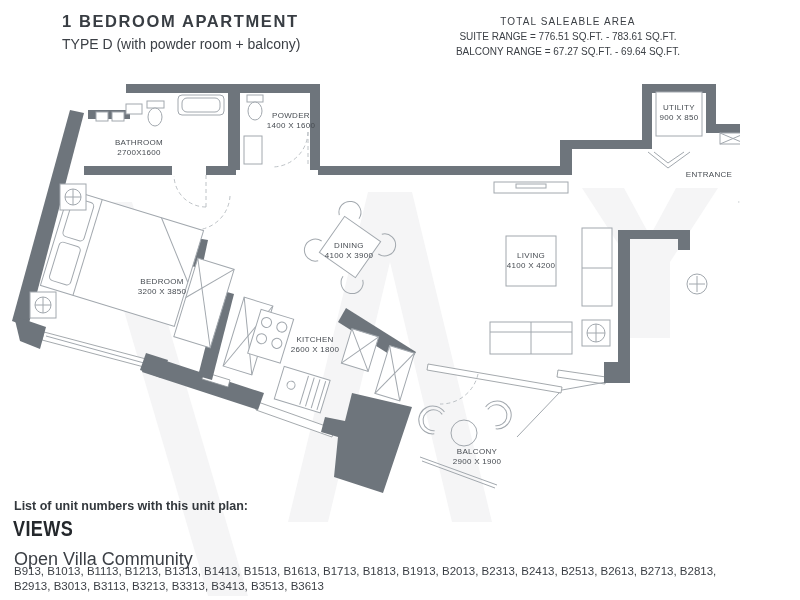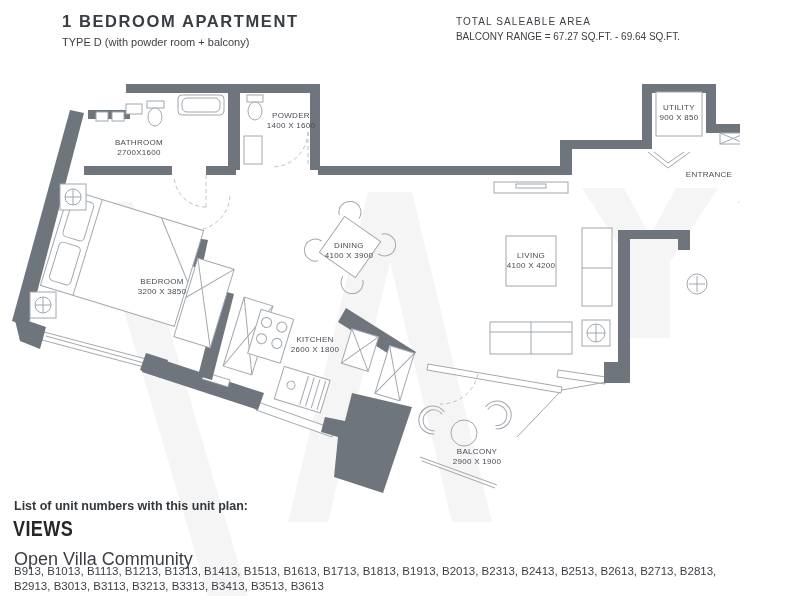--- a/index.html
+++ b/index.html
@@ -1,21 +1,21 @@
 <!DOCTYPE html>
 <html><head>
 <meta charset="utf-8">
 <style>
   html,body{margin:0;padding:0;}
   .page{position:relative;width:740px;height:600px;background:#ffffff;overflow:hidden;
         font-family:"Liberation Sans",sans-serif;color:#3c4046;}
   .hdr-title{position:absolute;left:62px;top:12px;font-size:16.5px;font-weight:600;
              letter-spacing:1.6px;color:#383d43;}
-  .hdr-sub{position:absolute;left:62px;top:36px;font-size:11px;color:#3c4046;}
-  .area-block{position:absolute;right:60px;top:14px;text-align:left;font-size:10px;
+  .hdr-sub{position:absolute;left:62px;top:36px;font-size:14px;color:#3c4046;}
+  .area-block{position:absolute;right:60px;top:14px;text-align:center;font-size:10px;
               line-height:15px;color:#3c4046;}
   .area-head{letter-spacing:1.1px;}
   .plan-svg{position:absolute;left:0;top:0;}
   .ftr-intro{position:absolute;left:14px;top:499px;font-size:12.5px;color:#33383d;font-weight:bold;}
   .ftr-views{position:absolute;left:13px;top:516px;font-size:22px;font-weight:700;
              color:#24282c;transform:scale(0.82,1);transform-origin:left top;letter-spacing:0.5px;}
   .ftr-comm{position:absolute;left:14px;top:549px;font-size:18px;color:#3c4046;}
   .ftr-units{position:absolute;left:14px;top:564px;width:716px;font-size:11.5px;
              line-height:14.5px;color:#3c4046;}
   text.rlabel{font-family:"Liberation Sans",sans-serif;font-size:8px;fill:#474c52;
@@ -30,20 +30,21 @@
 </head>
 <body>
 
 <div class="page">
 
   <div class="hdr-title">1 BEDROOM APARTMENT</div>
   <div class="hdr-sub">TYPE D (with powder room + balcony)</div>
 
   <div class="area-block">
     <div class="area-head">TOTAL SALEABLE AREA</div>
+    <div>SUITE RANGE = 776.51 SQ.FT. - 783.61 SQ.FT.</div>
     <div>BALCONY RANGE = 67.27 SQ.FT. - 69.64 SQ.FT.</div>
   </div>
 
   <svg class="plan-svg" width="800" height="600" viewBox="0 0 800 600">
 
     <g>
       <polygon class="wm" points="92,202 132,202 248,596 208,596"></polygon>
       <polygon class="wm" points="288,522 368,192 412,192 492,522 452,522 390,262 328,522"></polygon>
       <polygon class="wm" points="582,188 624,188 650,236 676,188 718,188 670,262 670,338 630,338 630,262"></polygon>
     </g>

